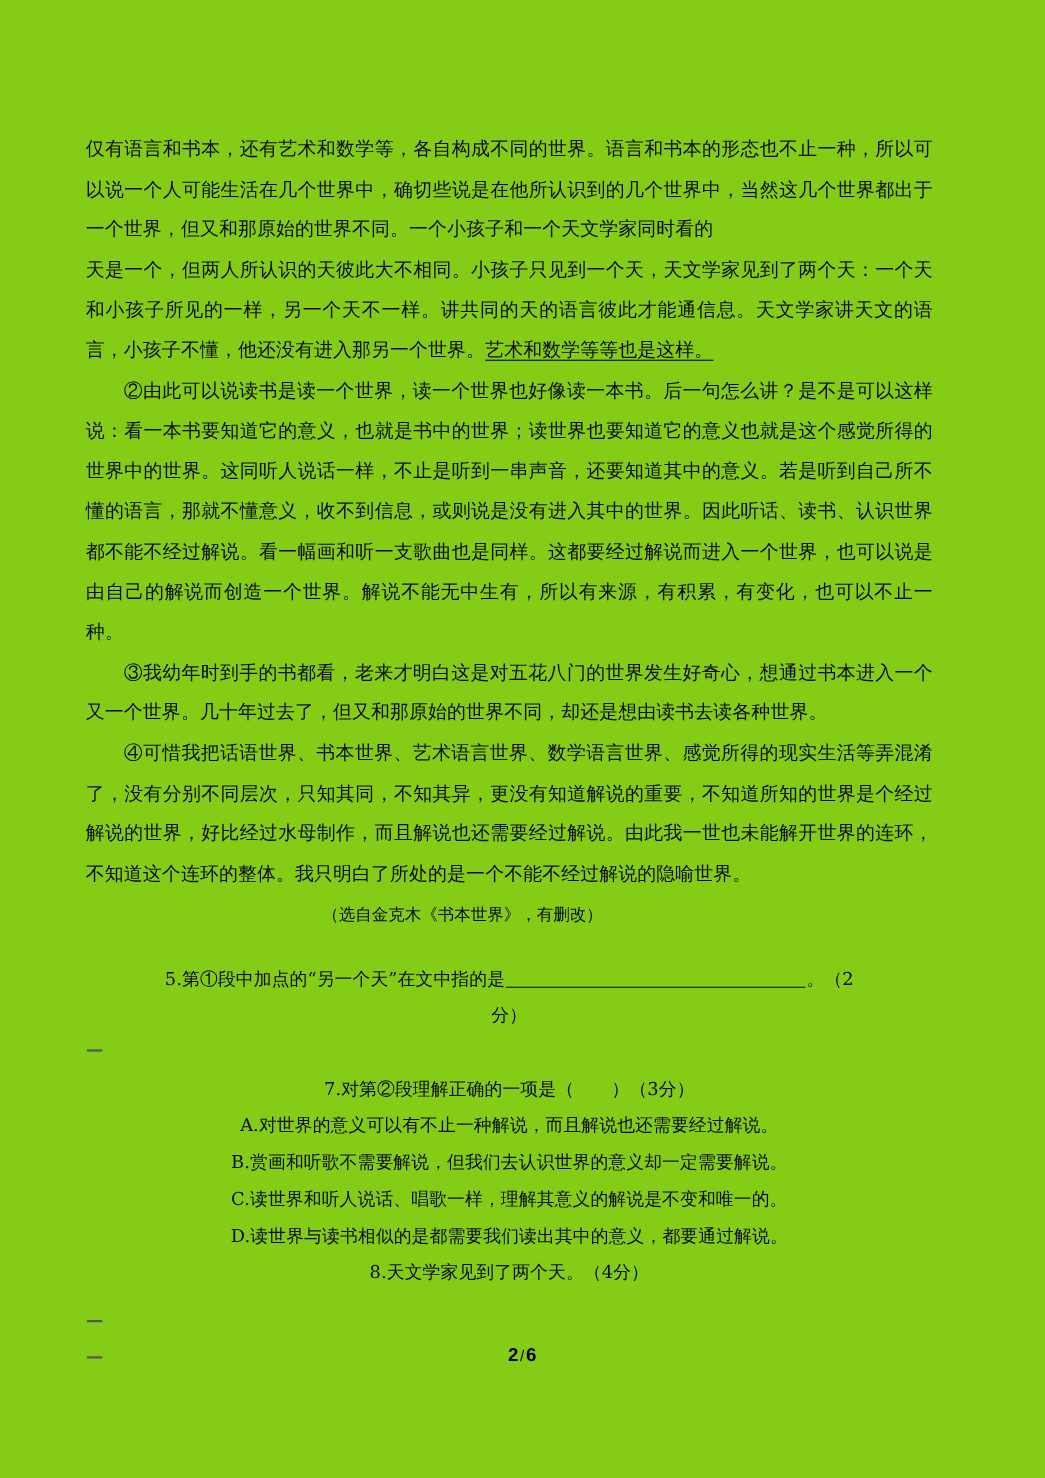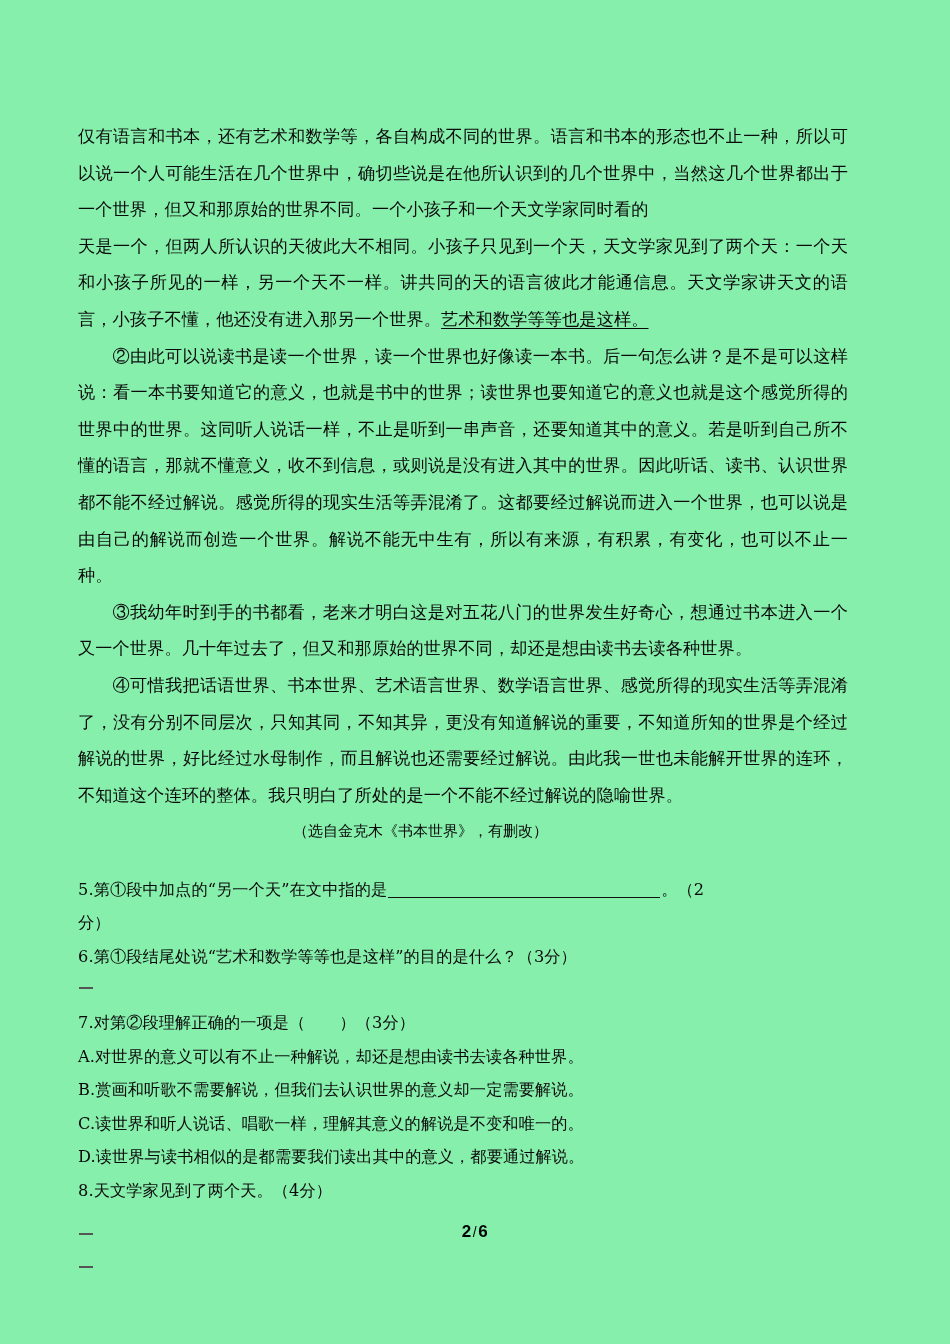--- a/index.html
+++ b/index.html
@@ -15,21 +15,21 @@
     color: #0a0a0a;
     overflow: hidden;
   }
 
   .page {
     position: absolute;
     left: 0;
     top: 0;
     width: 950px;
     height: 1344px;
-    background: #86efac;
+    background: #84cc16;
   }
 
   .content {
     position: absolute;
     left: 78px;
     top: 118px;
     width: 770px;
   }
 
   
@@ -58,21 +58,21 @@
   }
 
   
   .questions {
     margin-top: 23px;
   }
   .q {
     font-size: 16.2px;
     line-height: 33.4px;
     margin: 0;
-    text-align: left;
+    text-align: center;
     letter-spacing: 0.1px;
   }
 
   .blank-line {
     display: inline-block;
     width: 272px;
     border-bottom: 1.4px solid #111;
     vertical-align: -3px;
     margin: 0 1px;
   }
@@ -120,40 +120,39 @@
 <body>
 
 <div class="page">
 
   <div class="content">
 
     <p class="para">仅有语言和书本，还有艺术和数学等，各自构成不同的世界。语言和书本的形态也不止一种，所以可以说一个人可能生活在几个世界中，确切些说是在他所认识到的几个世界中，当然这几个世界都出于一个世界，但又和那原始的世界不同。一个小孩子和一个天文学家同时看的</p>
 
     <p class="para"><span>天是一个，但两人所认识的天彼此大不相同。小孩子只见到一个天，天文学家见到了两个天：一个天和小孩子所见的一样，另一个天不一样。讲共同的天的语言彼此才能通信息。天文学家讲天文的语言，小孩子不懂，他还没有进入那另一个世界。</span><span class="underlined">艺术和数学等等也是这样。</span></p>
 
-    <p class="para indent">②由此可以说读书是读一个世界，读一个世界也好像读一本书。后一句怎么讲？是不是可以这样说：看一本书要知道它的意义，也就是书中的世界；读世界也要知道它的意义也就是这个感觉所得的世界中的世界。这同听人说话一样，不止是听到一串声音，还要知道其中的意义。若是听到自己所不懂的语言，那就不懂意义，收不到信息，或则说是没有进入其中的世界。因此听话、读书、认识世界都不能不经过解说。感觉所得的现实生活等弄混淆了。这都要经过解说而进入一个世界，也可以说是由自己的解说而创造一个世界。解说不能无中生有，所以有来源，有积累，有变化，也可以不止一种。</p>
+    <p class="para indent">②由此可以说读书是读一个世界，读一个世界也好像读一本书。后一句怎么讲？是不是可以这样说：看一本书要知道它的意义，也就是书中的世界；读世界也要知道它的意义也就是这个感觉所得的世界中的世界。这同听人说话一样，不止是听到一串声音，还要知道其中的意义。若是听到自己所不懂的语言，那就不懂意义，收不到信息，或则说是没有进入其中的世界。因此听话、读书、认识世界都不能不经过解说。看一幅画和听一支歌曲也是同样。这都要经过解说而进入一个世界，也可以说是由自己的解说而创造一个世界。解说不能无中生有，所以有来源，有积累，有变化，也可以不止一种。</p>
 
     <p class="para indent">③我幼年时到手的书都看，老来才明白这是对五花八门的世界发生好奇心，想通过书本进入一个又一个世界。几十年过去了，但又和那原始的世界不同，却还是想由读书去读各种世界。</p>
 
     <p class="para indent">④可惜我把话语世界、书本世界、艺术语言世界、数学语言世界、感觉所得的现实生活等弄混淆了，没有分别不同层次，只知其同，不知其异，更没有知道解说的重要，不知道所知的世界是个经过解说的世界，好比经过水母制作，而且解说也还需要经过解说。由此我一世也未能解开世界的连环，不知道这个连环的整体。我只明白了所处的是一个不能不经过解说的隐喻世界。</p>
 
     <p class="source-line">（选自金克木《书本世界》，有删改）</p>
 
     <div class="questions">
 
       <p class="q"><span>5.</span><span>第①段中加点的“另一个天”在文中指的是</span><span class="blank-line"></span><span>。（2</span></p>
       <p class="q">分）</p>
 
-      <p class="q"><span>6.</span><span>第①段结尾处说“艺术和数学等等也是这样”的目的是什么？（3分）</span></p>
 
       <div class="dash-row"><span class="dash-mark"></span></div>
 
       <p class="q"><span>7.</span><span>对第②段理解正确的一项是（</span><span class="paren-gap"></span><span>）（3分）</span></p>
 
-      <p class="q"><span>A.</span><span>对世界的意义可以有不止一种解说，却还是想由读书去读各种世界。</span></p>
+      <p class="q"><span>A.</span><span>对世界的意义可以有不止一种解说，而且解说也还需要经过解说。</span></p>
 
       <p class="q"><span>B.</span><span>赏画和听歌不需要解说，但我们去认识世界的意义却一定需要解说。</span></p>
 
       <p class="q"><span>C.</span><span>读世界和听人说话、唱歌一样，理解其意义的解说是不变和唯一的。</span></p>
 
       <p class="q"><span>D.</span><span>读世界与读书相似的是都需要我们读出其中的意义，都要通过解说。</span></p>
 
       <p class="q"><span>8.</span><span>天文学家见到了两个天。（4分）</span></p>
 
       <div class="spacer-sm"></div>

